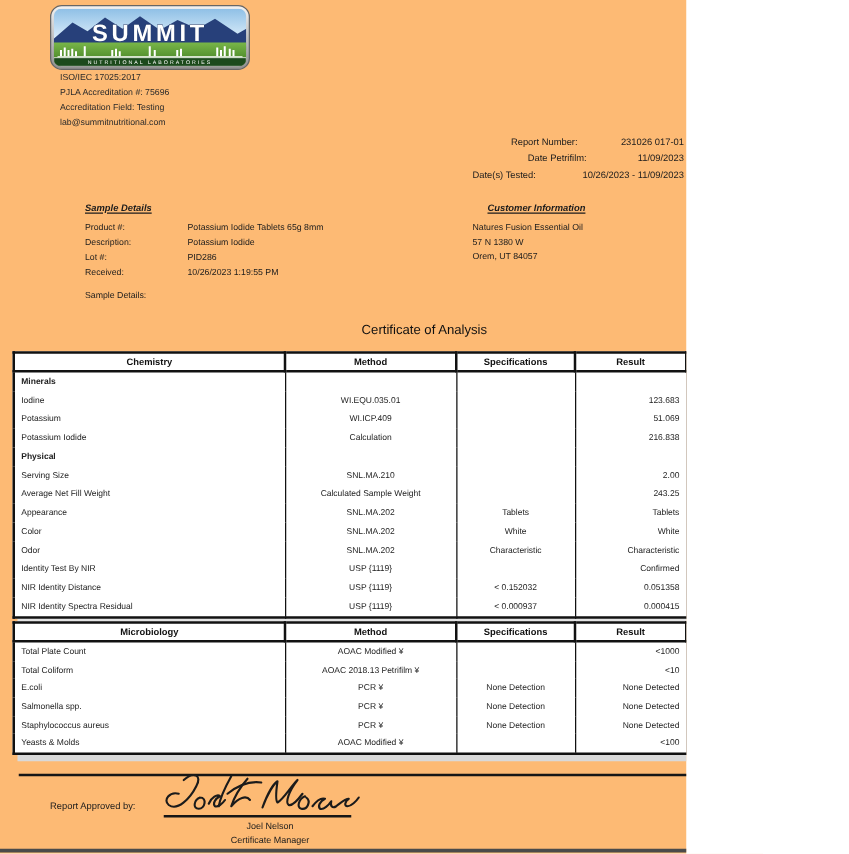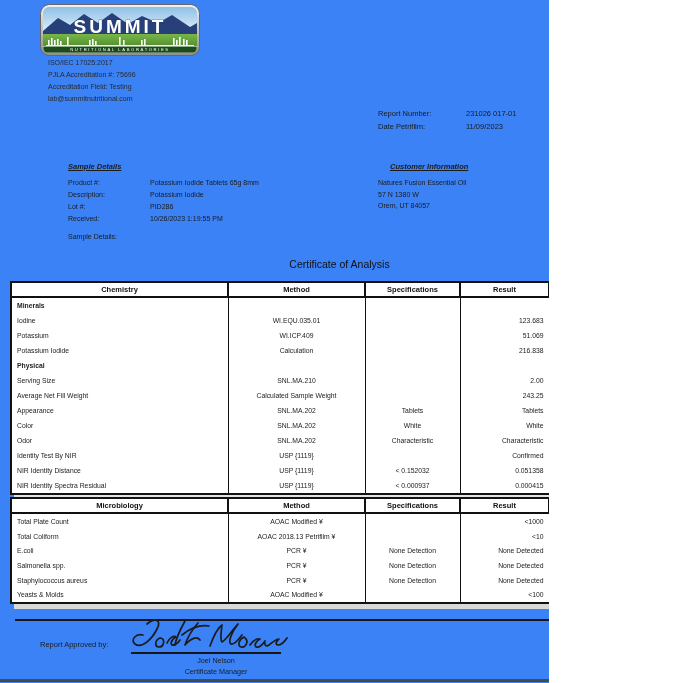--- a/index.html
+++ b/index.html
@@ -1,27 +1,27 @@
 <!DOCTYPE html>
 <html><head>
 <meta charset="utf-8">
 <style>
   html,body{margin:0;padding:0;background:#fff;}
-  .page{position:relative;width:549px;height:683px;background:#3b82f6;overflow:hidden;
+  .page{position:relative;width:549px;height:683px;background:#fdba74;overflow:hidden;
         font-family:"Liberation Sans",sans-serif;color:#1c1c1c;}
 
   
   .logo{position:absolute;left:40px;top:4px;width:160px;height:52px;}
 
   
   .accred{position:absolute;left:48px;top:57px;font-size:7px;line-height:12px;color:#2a2a2a;}
 
   
   .report-info{position:absolute;left:378px;top:107px;font-size:7.5px;line-height:13px;}
-  .report-info .row{display:flex;}
+  .report-info .row{display:flex;justify-content:flex-end;}
   .report-info .lbl{width:88px;}
   .report-info .val{}
 
   
   .sec-heading{font-size:7.5px;font-weight:bold;text-decoration:underline;font-style:italic;}
   .sample-heading{position:absolute;left:68px;top:162px;}
   .customer-heading{position:absolute;left:378px;top:162px;margin-left:12px;}
 
   .sample-rows{position:absolute;left:68px;top:177px;font-size:7px;line-height:12px;}
   .sample-rows .row{display:flex;}
@@ -127,20 +127,24 @@
 
   <div class="report-info">
     <div class="row">
       <span class="lbl">Report Number:</span>
       <span class="val">231026 017-01</span>
     </div>
     <div class="row">
       <span class="lbl">Date Petrifilm:</span>
       <span class="val">11/09/2023</span>
     </div>
+    <div class="row">
+      <span class="lbl">Date(s) Tested:</span>
+      <span class="val">10/26/2023 - 11/09/2023</span>
+    </div>
   </div>
 
   <div class="sec-heading sample-heading">Sample Details</div>
   <div class="sample-rows">
     <div class="row">
       <span class="lbl">Product #:</span>
       <span>Potassium Iodide Tablets 65g 8mm</span>
     </div>
     <div class="row">
       <span class="lbl">Description:</span>

